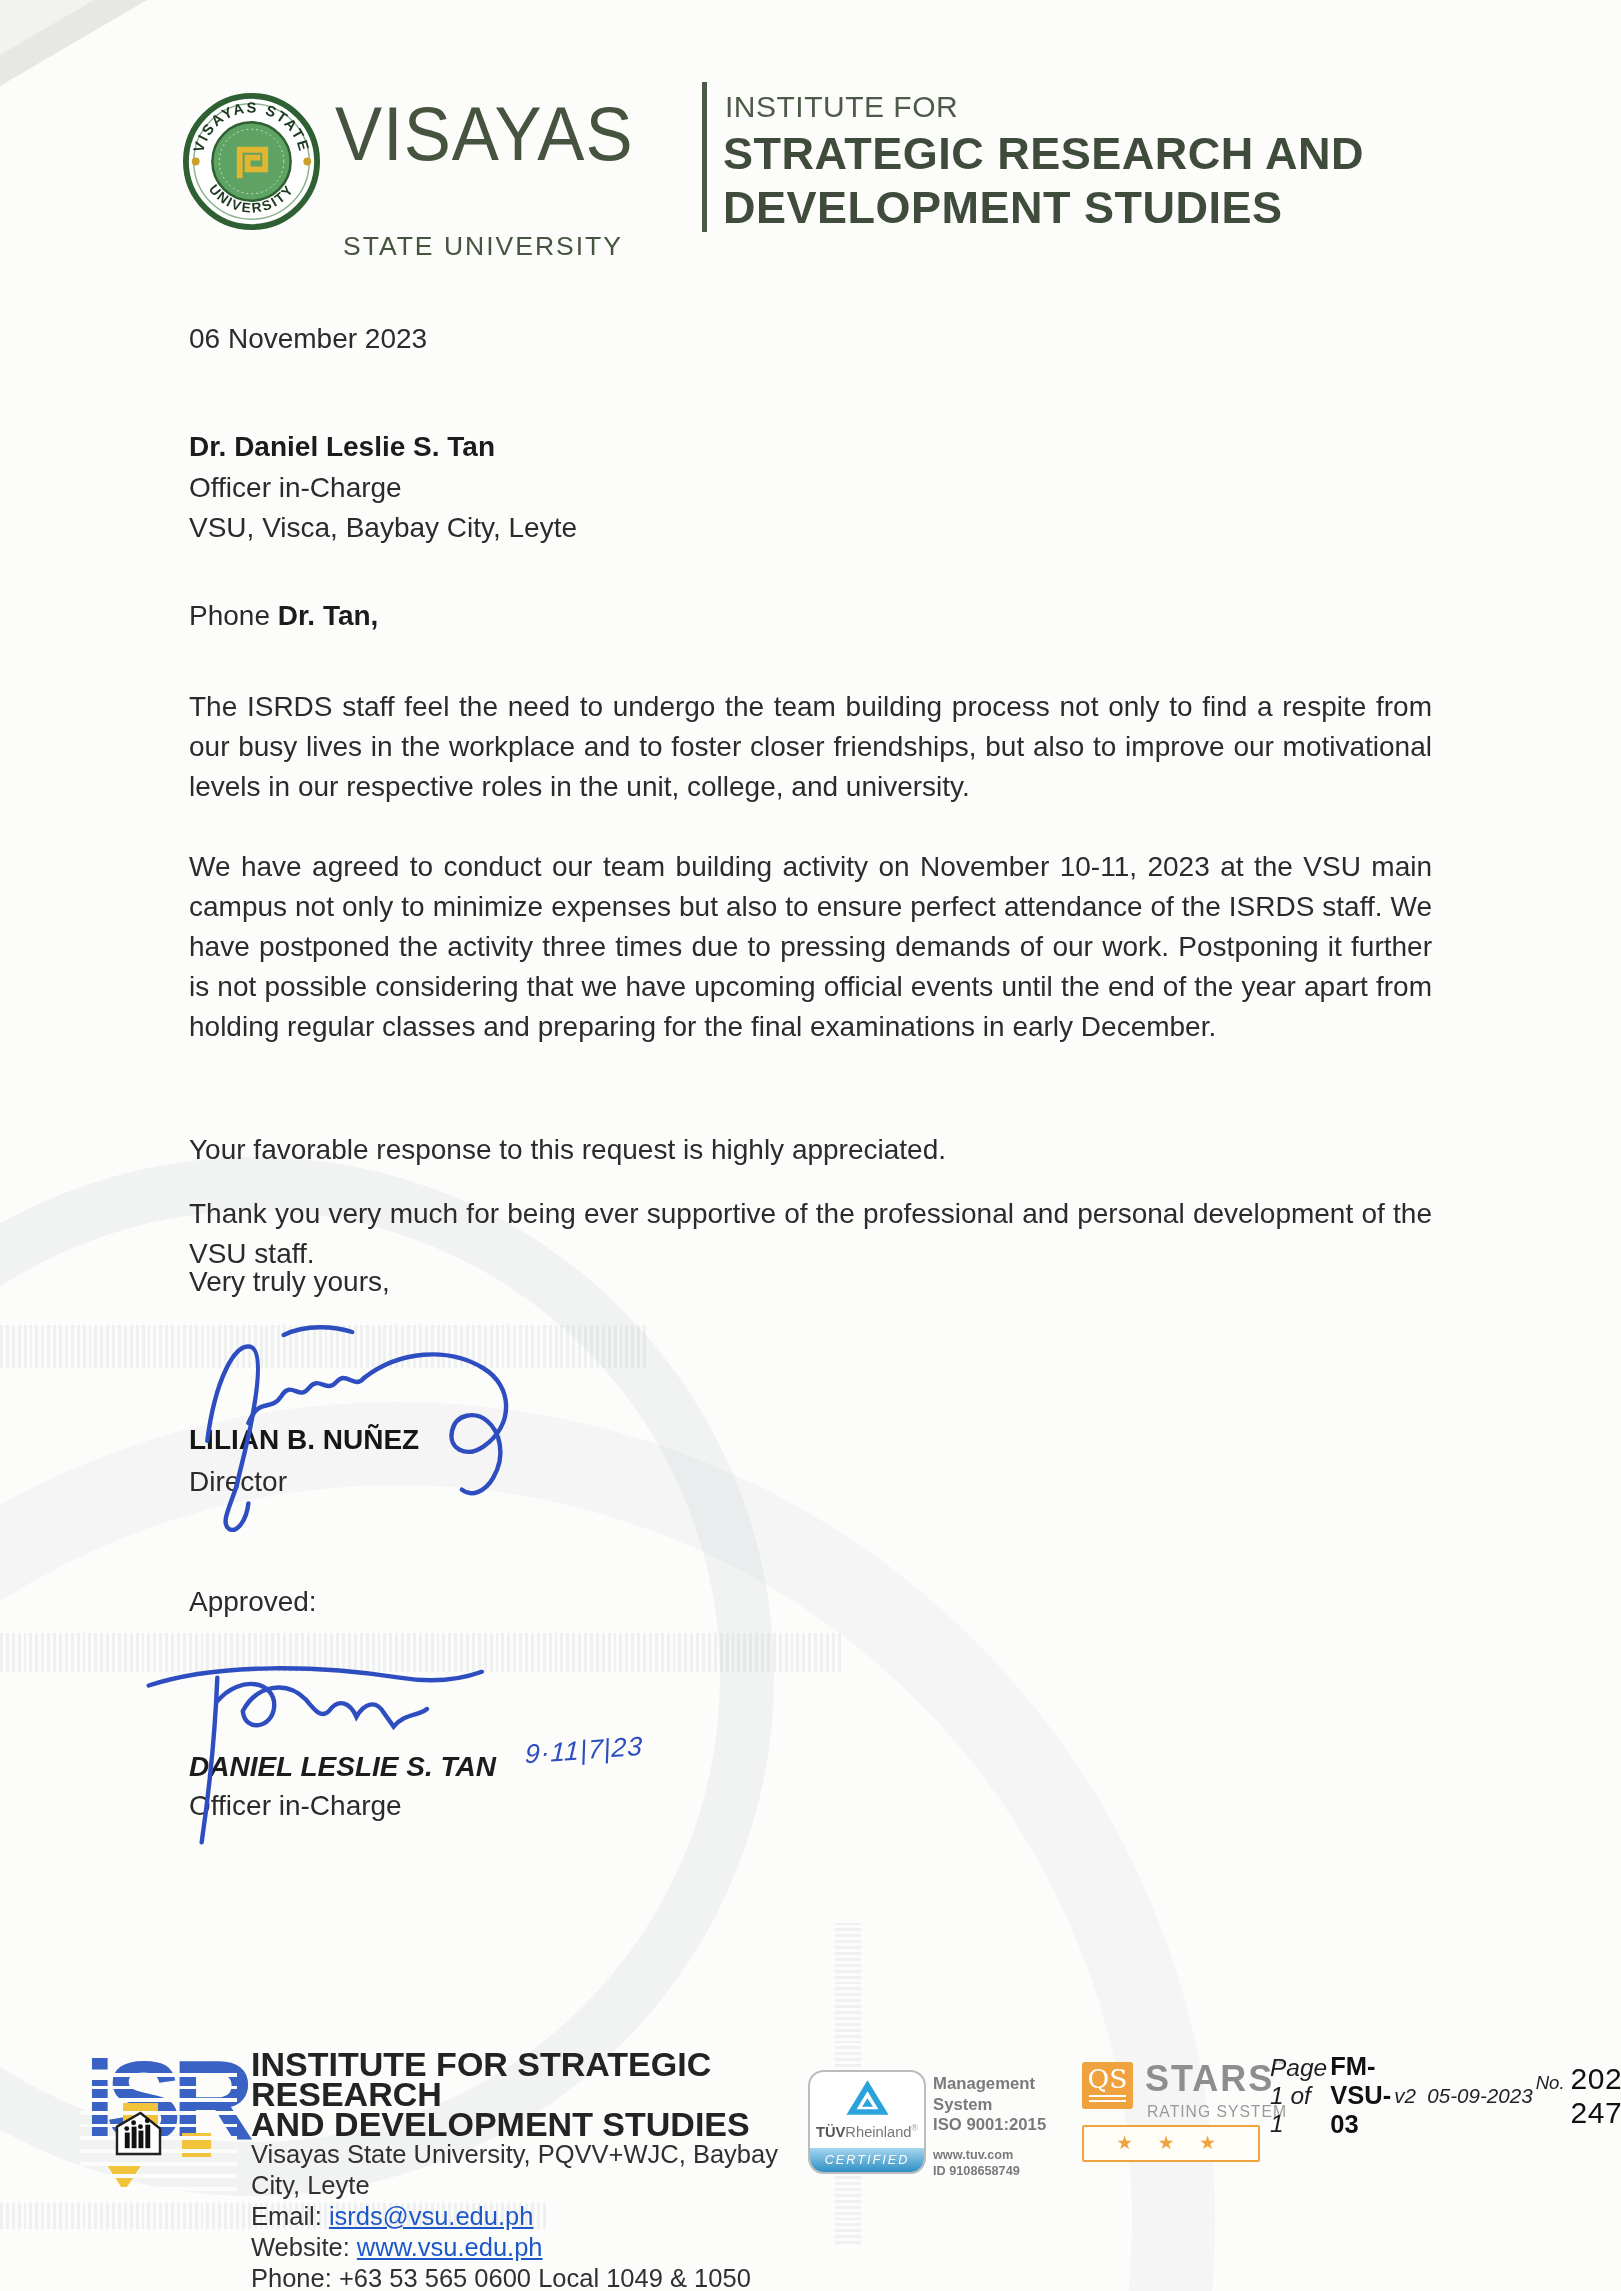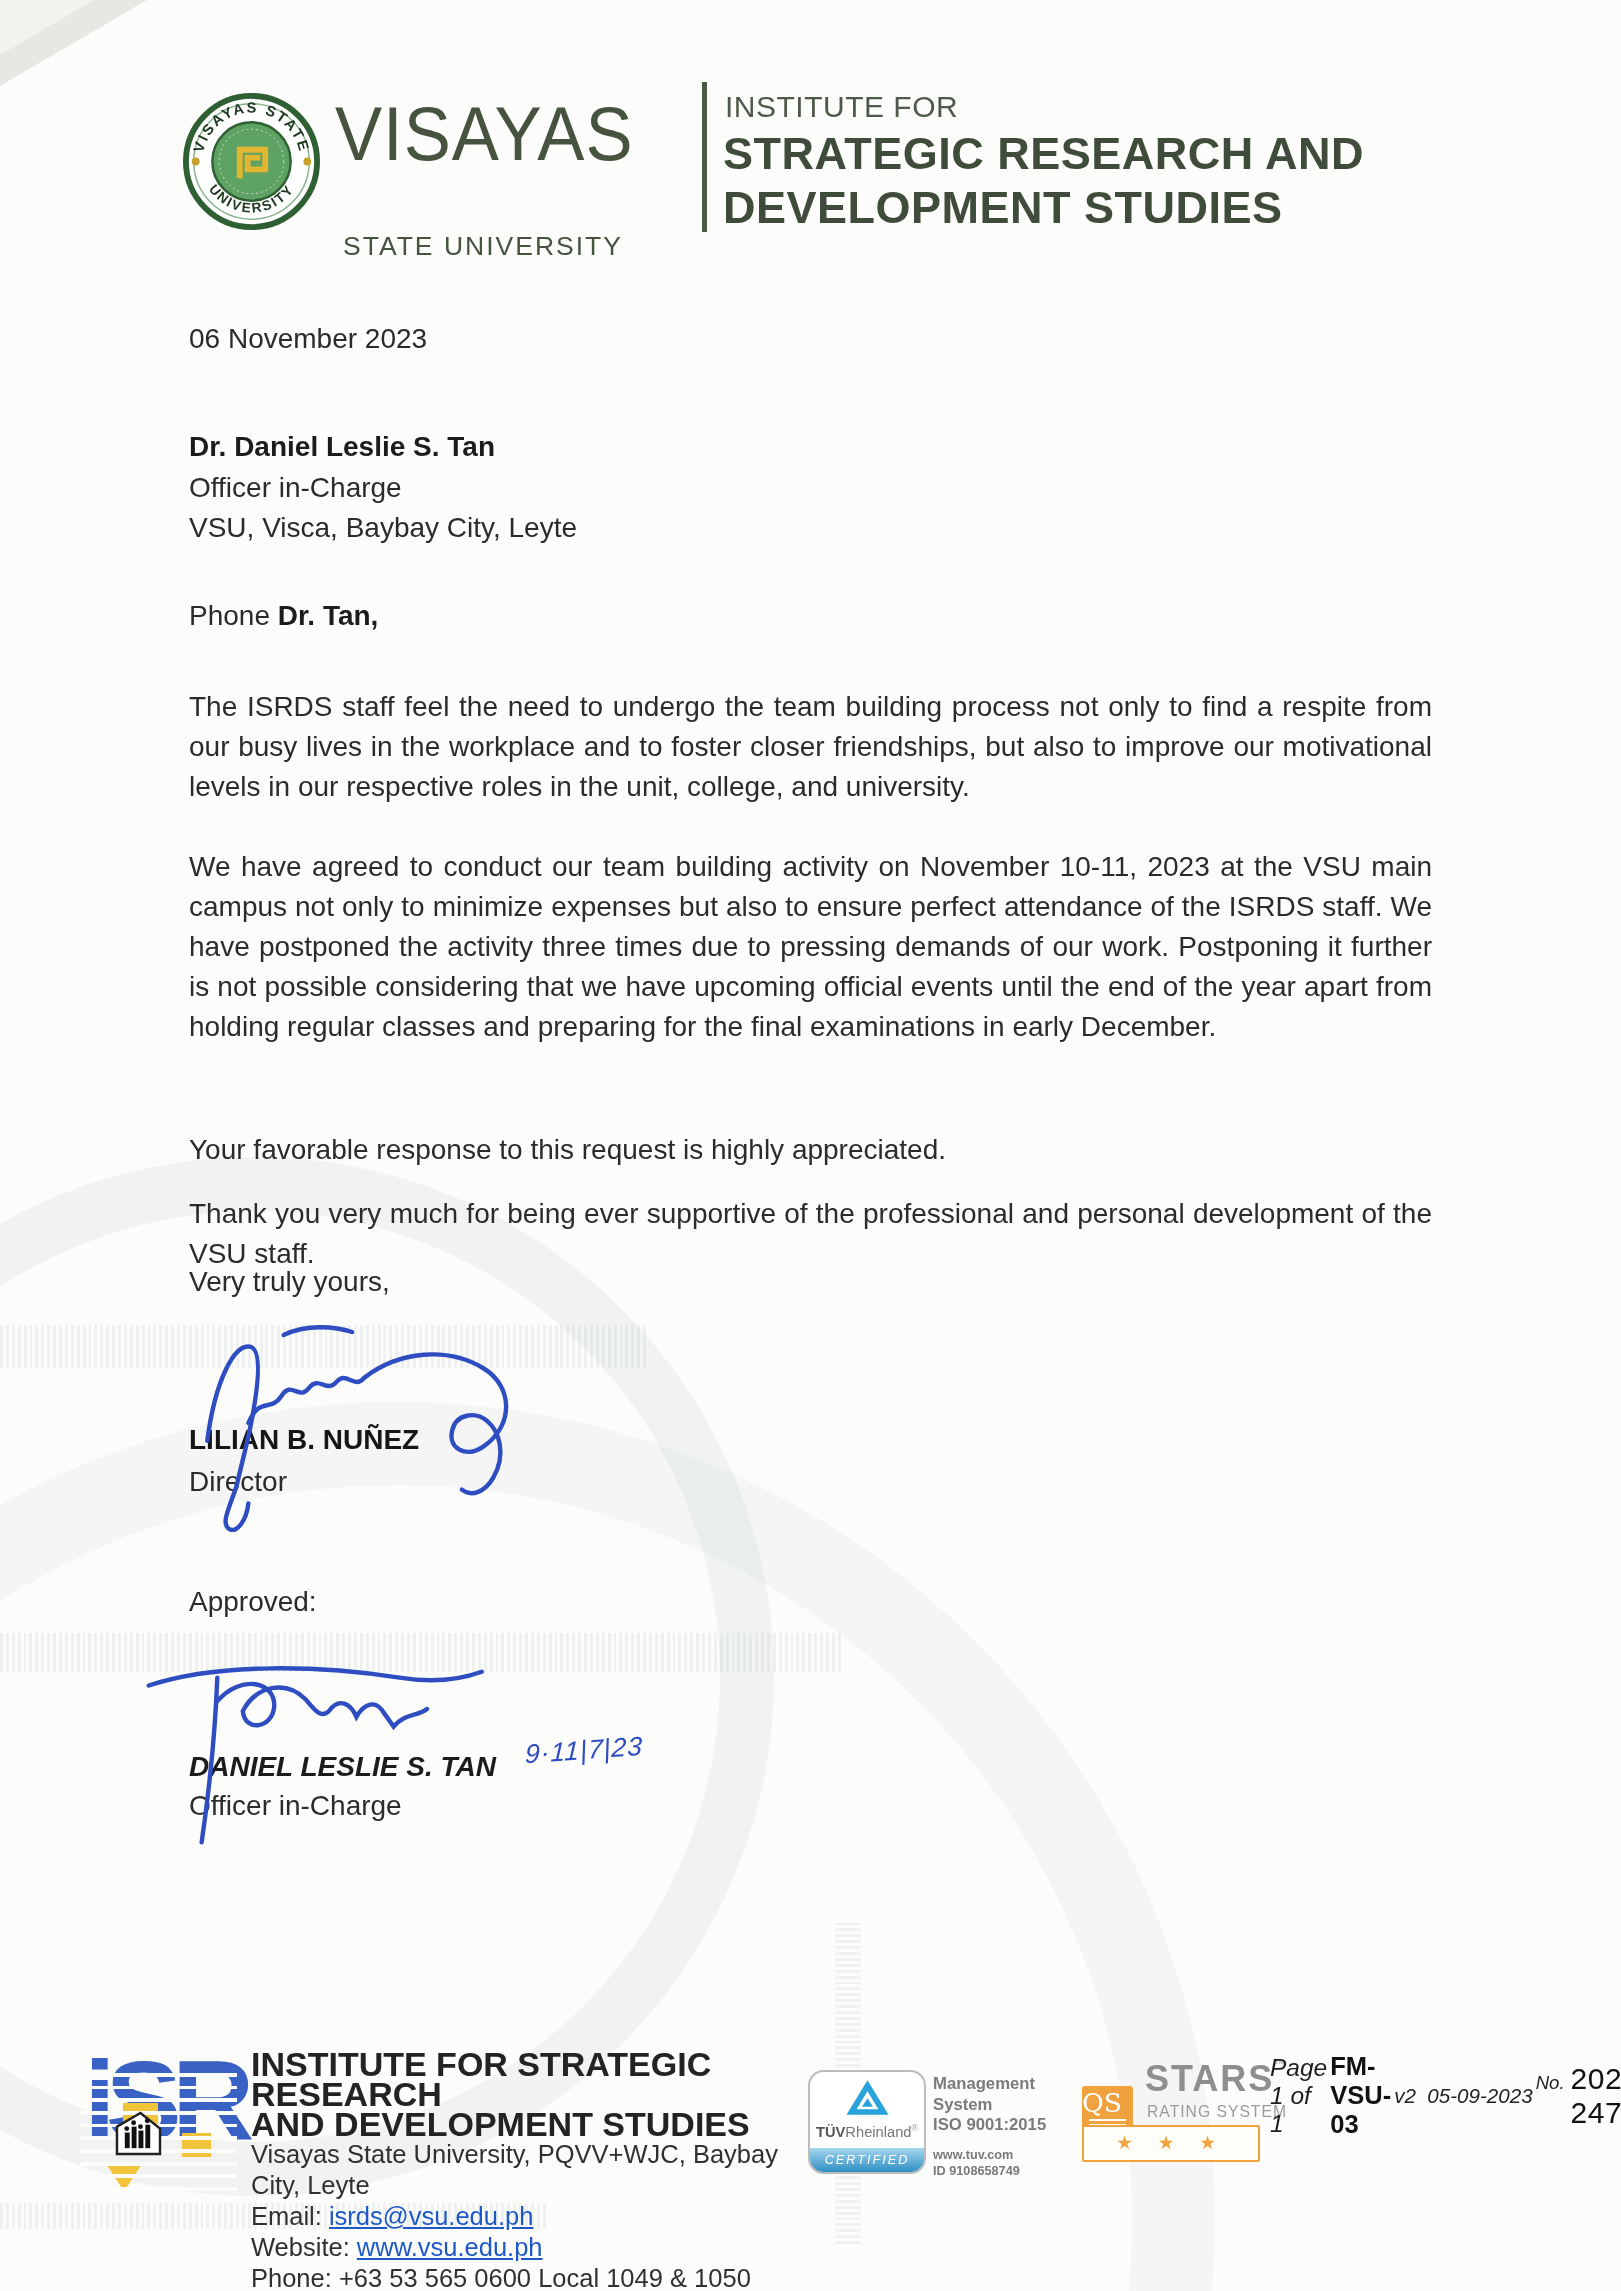--- a/index.html
+++ b/index.html
@@ -67,21 +67,21 @@
   
   .tuv-box{left:808px;top:2070px;width:114px;height:100px;background:#fff;border:2.9px solid #bcbcbc;border-radius:15.7px;overflow:hidden;text-align:center;}
   .tuv-tri{margin-top:5.9px;}
   .tuv-brand{font-size:14.7px;line-height:14.7px;color:#777;white-space:nowrap;}
   .tuv-brand .tb{font-weight:700;color:#555;}
   .tuv-reg{font-size:8.8px;color:#999;vertical-align:super;}
   .tuv-band{position:absolute;left:0;bottom:0;width:100%;height:24.5px;background:linear-gradient(180deg,#a5d6ef,#2e8fc4);color:#fff;font-style:italic;font-weight:400;font-size:12.7px;letter-spacing:2px;line-height:24.5px;}
   .tuv-text{left:933px;top:2074px;font-size:16.7px;font-weight:700;color:#7a7a7a;line-height:20.6px;}
   .tuv-text-sm{left:933px;top:2148px;font-size:12.7px;font-weight:700;color:#7a7a7a;line-height:15.7px;}
   
-  .qs-square{left:1082px;top:2062px;width:51px;height:47px;background:#f0a23e;border-radius:2.9px;text-align:left;margin-top:24px;}
+  .qs-square{left:1082px;top:2062px;width:51px;height:47px;background:#f0a23e;border-radius:2.9px;text-align:center;}
   .qs-letters{font-family:"DejaVu Serif",serif;font-size:26.5px;color:#fff;line-height:33px;}
   .qs-sq-lines{width:37px;height:8.8px;margin:0 auto;background:repeating-linear-gradient(180deg,#fff 0 2px,transparent 2px 4.9px);}
   .qs-stars-word{left:1145px;top:2058px;font-size:36px;font-weight:700;color:#8e8e8e;letter-spacing:2px;}
   .qs-tm{font-size:12.7px;color:#b5b5b5;vertical-align:top;}
   .qs-rating{left:1147px;top:2103px;font-size:15.7px;color:#9a9a9a;letter-spacing:1px;}
   .qs-stars-box{left:1082px;top:2125px;width:174px;height:33px;border:2px solid #f0a23e;border-radius:2px;background:#fffdf8;text-align:center;line-height:31px;font-size:18.6px;color:#f0a23e;letter-spacing:9.8px;}
   
   .org{left:251px;top:2049px;width:549px;}
   .org-name{font-size:34px;font-weight:700;color:#232323;line-height:30px;}
   .org-info{font-size:25.5px;color:#303030;line-height:31px;}

